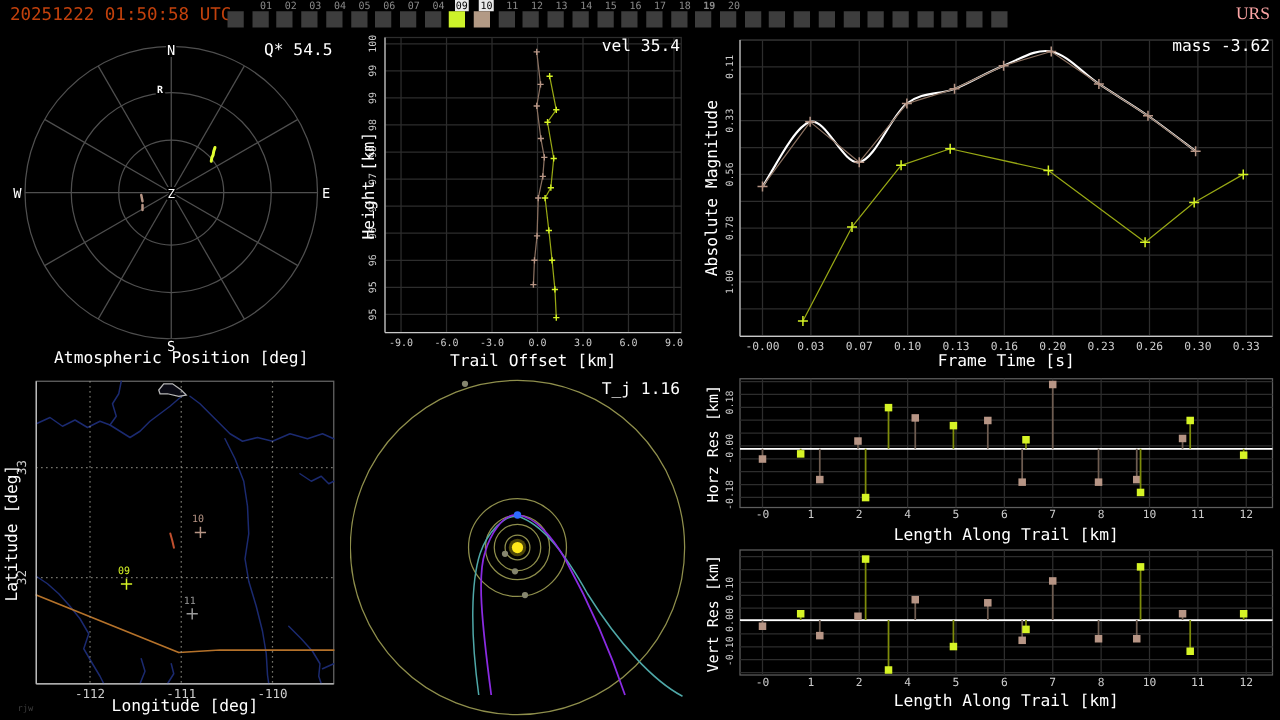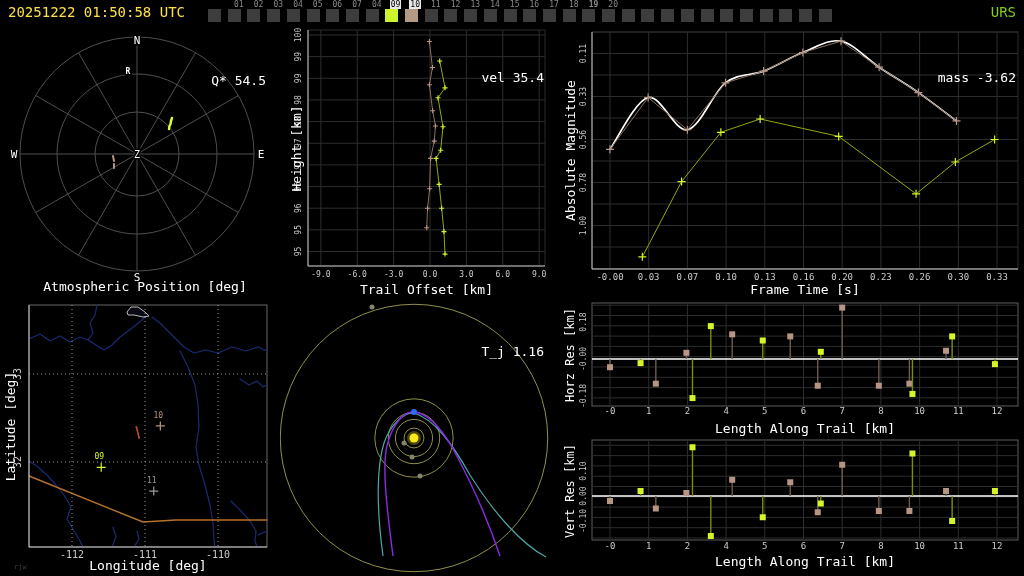--- a/index.html
+++ b/index.html
@@ -1,28 +1,28 @@
 <!DOCTYPE html>
 <html><head>
 <meta charset="utf-8">
 <style>
   html,body{margin:0;padding:0;background:#000;}
   body{position:relative;width:1024px;height:576px;overflow:hidden;
        font-family:"DejaVu Sans Mono",monospace;color:#fff;}
   .topbar{position:absolute;left:0;top:0;width:1024px;height:24px;background:#000;}
-  .ts{position:absolute;left:8px;top:4px;font-size:14px;color:#fde047;white-space:pre;}
-  .urs{position:absolute;right:8px;top:4px;font-size:14px;color:#84cc16;}
-  .frames{position:absolute;left:206px;top:0;width:650px;height:24px;text-align:right;}
+  .ts{position:absolute;left:8px;top:4px;font-size:14px;color:#c2410c;white-space:pre;}
+  .urs{position:absolute;right:8px;top:4px;font-size:14px;color:#fca5a5;font-family:Liberation Serif, serif;}
+  .frames{position:absolute;left:180px;top:0;width:650px;height:24px;text-align:right;}
   .fcell{position:absolute;top:0;width:19px;height:24px;cursor:pointer;}
   .fnum{position:absolute;top:0;right:1px;font-size:8px;line-height:9px;color:#8a8a8a;}
   .fnum.hl{background:#e8e8e8;color:#000;padding:0 1px;}
   .fsq{position:absolute;left:2px;top:9px;width:13px;height:13px;background:#3d3d3d;}
   .panel{position:absolute;}
   .panel svg{position:absolute;left:0;top:0;}
-  .anno{position:absolute;font-size:13px;color:#fff;white-space:pre;margin-top:40px;}
+  .anno{position:absolute;font-size:13px;color:#fff;white-space:pre;}
   .caption{position:absolute;font-size:13px;color:#fff;text-align:center;white-space:pre;}
   .vlabel{position:absolute;width:160px;text-align:center;font-size:13px;color:#fff;
           transform:rotate(-90deg);white-space:pre;}
   .vlabel.sm{font-size:12px;}
   .wm{position:absolute;font-size:7px;color:#3c3c3c;}
   #p-atmos{left:0;top:24px;width:290px;height:271px;}
   #p-trail{left:290px;top:24px;width:266px;height:271px;}
   #p-mag{left:556px;top:24px;width:468px;height:271px;}
   #p-map{left:0;top:295px;width:280px;height:281px;}
   #p-orbit{left:280px;top:295px;width:276px;height:281px;}

